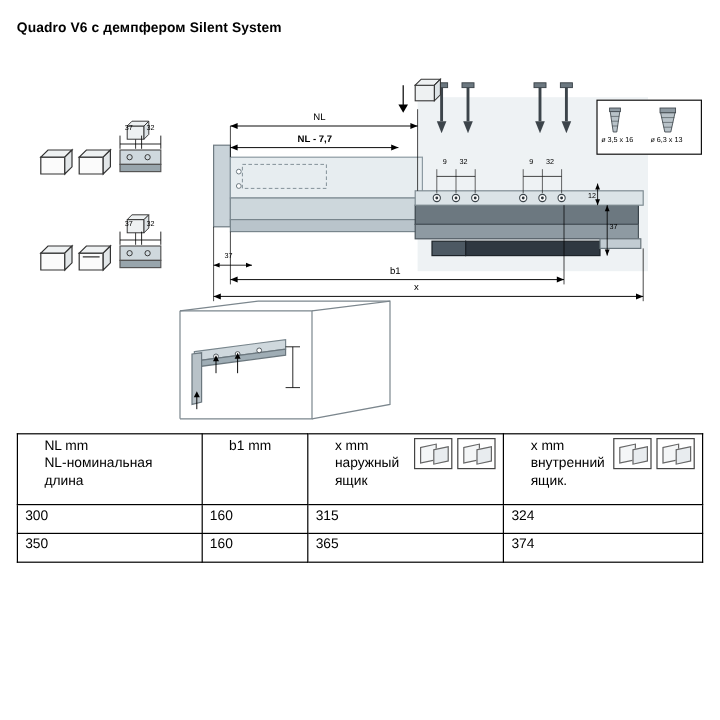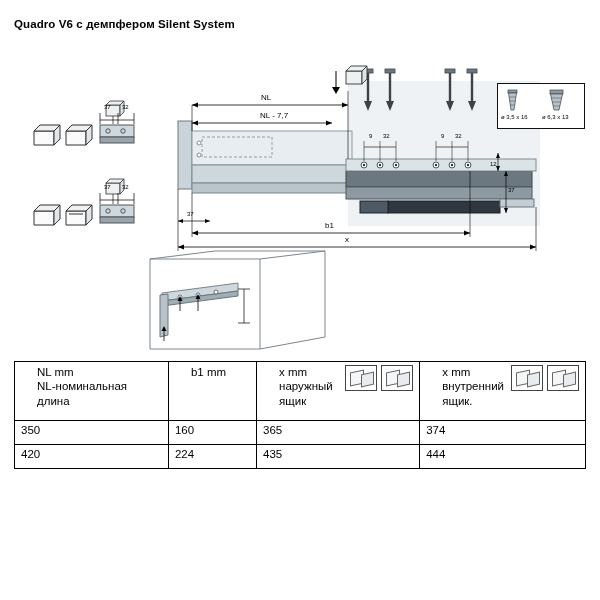--- a/index.html
+++ b/index.html
@@ -302,21 +302,21 @@
 
       <line x1="348" y1="92" x2="348" y2="110" stroke="#000" stroke-width="0.7"></line>
       <polygon points="348,92 346,97 350,97" fill="#000"></polygon>
       <polygon points="348,110 346,105 350,105" fill="#000"></polygon>
       <line x1="356" y1="110" x2="356" y2="152" stroke="#000" stroke-width="0.7"></line>
       <polygon points="356,110 354,115 358,115" fill="#000"></polygon>
       <polygon points="356,152 354,147 358,147" fill="#000"></polygon>
     </svg>
 
     <div class="lbl" style="left:261px;top:72px;">NL</div>
-    <div class="lbl" style="left:260px;top:90px;">NL - 7,7</div>
+    <div class="lbl" style="left:248px;top:90px;font-weight:bold;">NL - 7,7</div>
     <div class="lbl" style="left:325px;top:200px;">b1</div>
     <div class="lbl" style="left:345px;top:214px;">x</div>
     <div class="lbl xs" style="left:187px;top:190px;">37</div>
     <div class="lbl xs" style="left:369px;top:112px;">9</div>
     <div class="lbl xs" style="left:383px;top:112px;">32</div>
     <div class="lbl xs" style="left:441px;top:112px;">9</div>
     <div class="lbl xs" style="left:455px;top:112px;">32</div>
     <div class="lbl xs" style="left:490px;top:140px;">12</div>
     <div class="lbl xs" style="left:508px;top:166px;">37</div>
 
@@ -426,27 +426,27 @@
                   <span class="inner1"></span>
                   <span class="inner2"></span>
                 </span>
             </span>
           </div>
         </th>
       </tr>
     </thead>
     <tbody>
       <tr>
+        <td>300</td>
+        <td>160</td>
+        <td>315</td>
+        <td>324</td>
+      </tr>
+      <tr>
         <td>350</td>
         <td>160</td>
         <td>365</td>
         <td>374</td>
       </tr>
-      <tr>
-        <td>420</td>
-        <td>224</td>
-        <td>435</td>
-        <td>444</td>
-      </tr>
     </tbody>
   </table>
 
 </div>
 
 </body></html>

